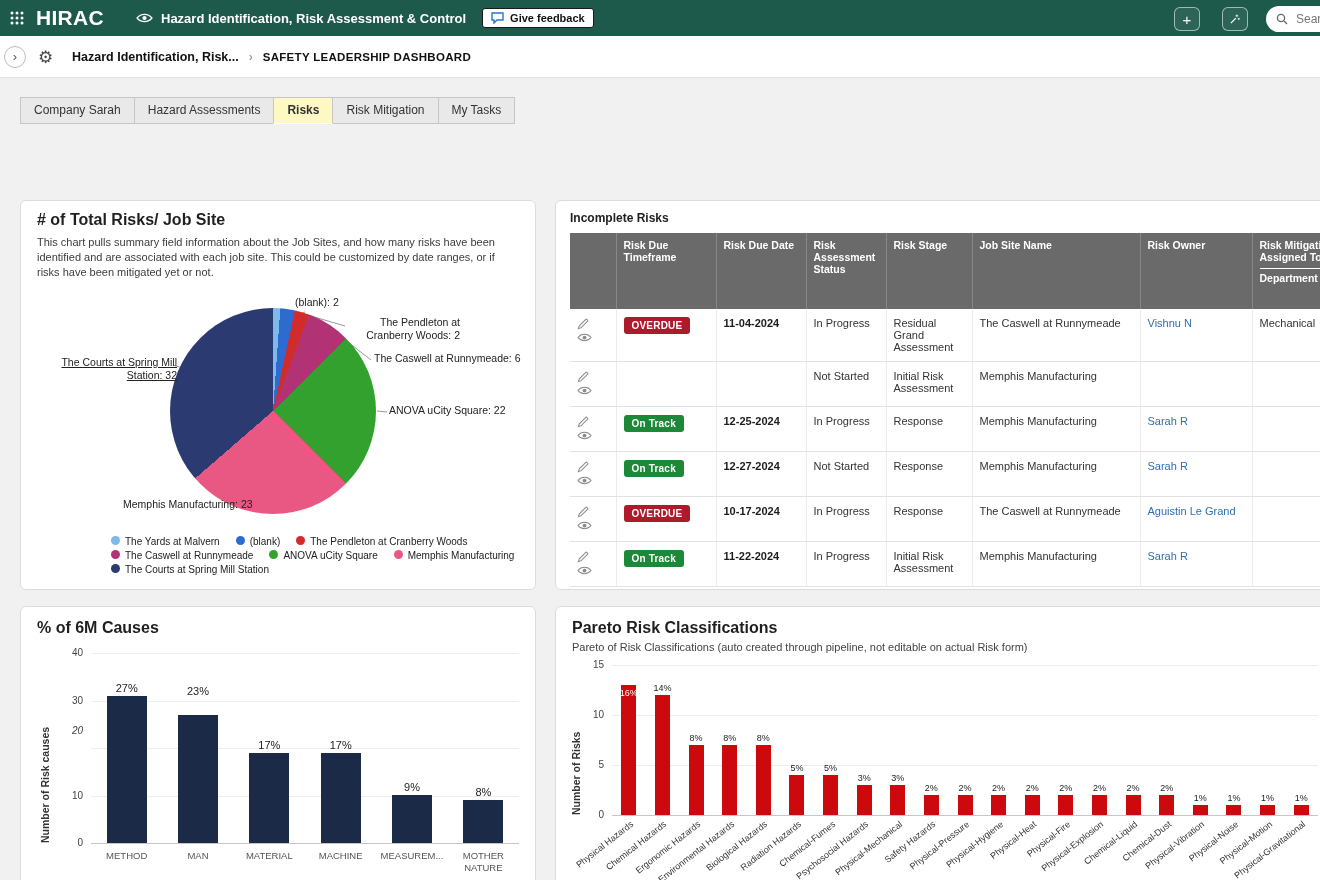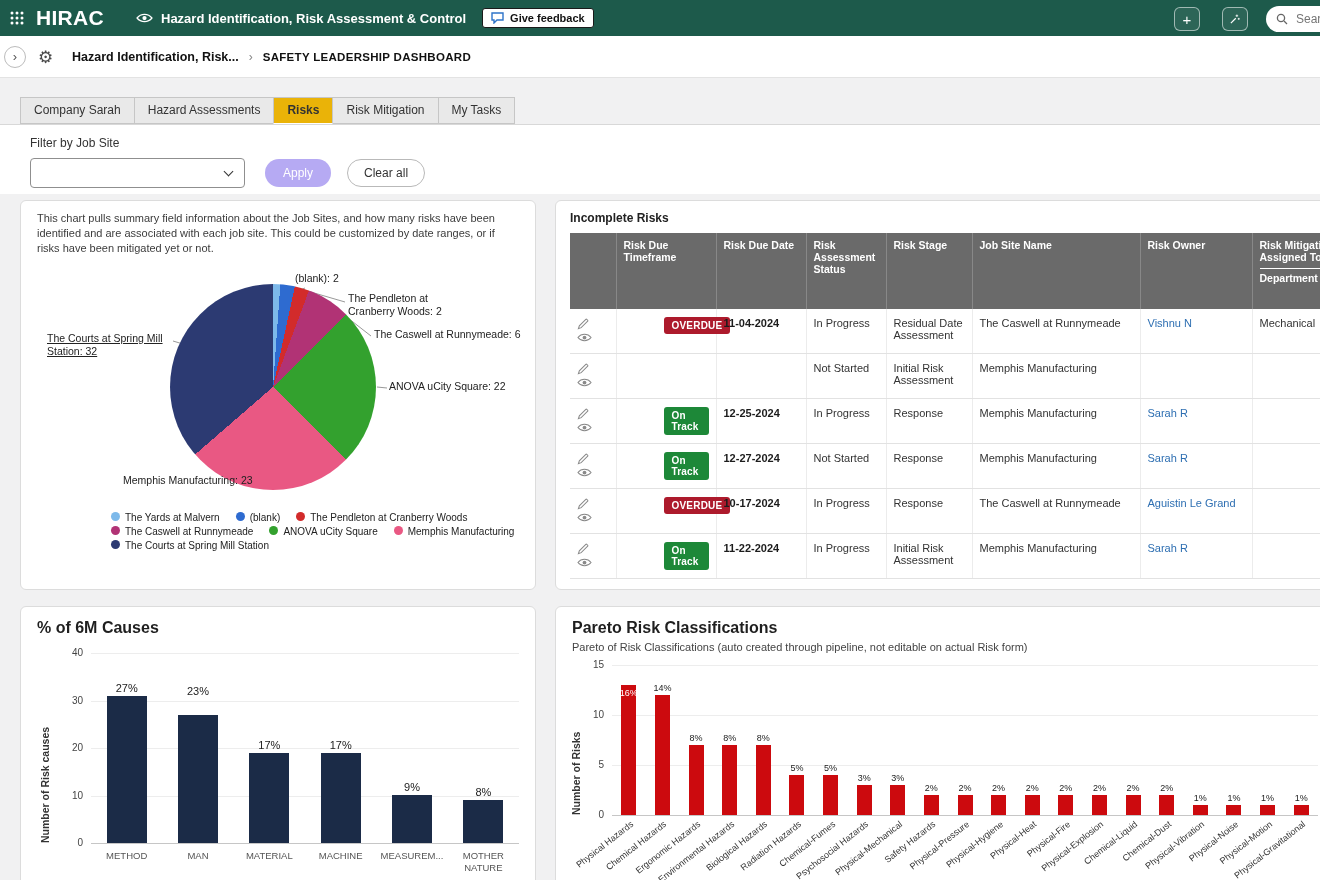--- a/index.html
+++ b/index.html
@@ -26,21 +26,21 @@
   .gear-icon { position:absolute; left:38px; font-family:"DejaVu Sans", sans-serif; font-size:17px; color:#4a4a4a; cursor:pointer; }
   .crumbs { position:absolute; left:72px; display:flex; align-items:center; gap:10px; }
   .crumb-app { font-size:12.5px; font-weight:bold; color:#111; cursor:pointer; }
   .crumb-sep { color:#888; font-size:12px; }
   .crumb-page { font-size:11.5px; font-weight:bold; color:#111; letter-spacing:.3px; }
 
   
   .tab-bar { position:absolute; left:20px; top:97px; display:flex; z-index:3; }
   .tab { height:27px; padding:5px 13px; font-size:12px; line-height:15px; color:#333; background:#e9e9e9; border:1px solid #c6c6c6; margin-left:-1px; cursor:pointer; white-space:nowrap; font-family:inherit; }
   .tab:first-child { margin-left:0; }
-  .tab.active { background:#eab308; font-weight:bold; border-bottom-color:#fff; margin-bottom:-1px; position:relative; z-index:4; }
+  .tab.active { background:#fef9c3; font-weight:bold; border-bottom-color:#fff; margin-bottom:-1px; position:relative; z-index:4; }
 
   
   .filter-panel { position:absolute; left:0; top:124px; width:1320px; height:70px; background:#fff; border-top:1px solid #d8d8d8; padding:11px 0 0 30px; z-index:2; }
   .filter-label { font-size:12px; color:#333; }
   .filter-row { margin-top:8px; display:flex; align-items:center; }
   .filter-select { width:215px; height:30px; border:1px solid #8f8f8f; border-radius:4px; background:#fff; display:flex; align-items:center; justify-content:flex-end; padding-right:12px; cursor:pointer; }
   .chev-down { width:7px; height:7px; border-right:1.8px solid #333; border-bottom:1.8px solid #333; transform:rotate(45deg); margin-top:-4px; }
   .apply-btn { margin-left:20px; background:#b6aaf3; color:#fff; border:none; border-radius:16px; padding:7px 18px; font-size:12px; cursor:pointer; font-family:inherit; }
   .clear-btn { margin-left:16px; background:#fff; color:#333; border:1px solid #b9b9b9; border-radius:16px; padding:6px 16px; font-size:12px; cursor:pointer; font-family:inherit; }
 
@@ -51,33 +51,33 @@
   #card-6m     { left:20px;  top:606px; width:516px; height:300px; padding:12px 16px; }
   #card-pareto { left:555px; top:606px; width:800px; height:300px; padding:12px 16px; }
   .card-title { margin:0 0 6px 0; font-size:16px; font-weight:bold; color:#1f1f1f; }
   .card-title-sm { margin:2px 0 8px 0; font-size:12px; font-weight:bold; color:#222; }
   .card-desc { margin:0; font-size:11px; color:#3c3c3c; line-height:1.35; max-width:478px; }
   .card-sub { margin:0; font-size:11px; color:#444; }
 
   
   .pie-wrap { position:relative; margin-top:6px; height:246px; }
   .pie-circle { position:absolute; left:133px; top:22px; width:206px; height:206px; border-radius:50%; }
-  .callout { position:absolute; font-size:10.5px; color:#222; line-height:1.25; }
+  .callout { position:absolute; font-size:10.5px; color:#222; line-height:1.25;text-align:right; }
   .callout.nowrap { white-space:nowrap; }
   .pie-legend { margin:4px 0 0 74px; }
   .legend-row { display:flex; gap:16px; margin-bottom:3px; }
   .legend-item { display:flex; align-items:flex-start; gap:5px; font-size:10px; color:#222; white-space:nowrap; }
   .legend-item .dot { width:9px; height:9px; border-radius:50%; flex:0 0 9px; }
 
   
   table.risks { border-collapse:collapse; table-layout:fixed; width:782px; }
   table.risks th { background:#6a6a6a; color:#fff; font-size:10.5px; font-weight:bold; text-align:left; vertical-align:top; padding:6px 7px; border-right:1px solid #888; height:76px; }
   .th-sub { border-top:1px solid #fff; margin-top:5px; padding-top:3px; }
   table.risks td { font-size:11px; color:#333; padding:8px 7px; vertical-align:top; border-bottom:1px solid #e2e2e2; border-right:1px solid #ececec; }
-  .badge { display:inline-block; color:#fff; font-size:10px; font-weight:bold; padding:3px 8px; border-radius:3px; letter-spacing:.2px;margin-left:40px; }
+  .badge { display:inline-block; color:#fff; font-size:10px; font-weight:bold; padding:3px 8px; border-radius:3px; letter-spacing:.2px; }
   .link { color:#2e6fb2; cursor:pointer; }
   .due { font-weight:bold; color:#1c1c1c; }
   .rowicon { display:inline-block; width:15px; margin-right:5px; color:#8a8a8a; cursor:pointer; line-height:0; }
 
   .pagination { display:flex; align-items:center; gap:10px; margin:10px 0 0 440px; font-size:12px; color:#333; }
   .page-input { width:44px; height:24px; border:1px solid #b5b5b5; border-radius:3px; text-align:center; font-size:12px; font-family:inherit; }
 
   
   .chart-box { position:relative; margin-top:16px; padding-left:54px; }
   #card-pareto .chart-box { padding-left:40px; margin-top:12px; }
@@ -163,33 +163,23 @@
   </div>
 
   <nav class="tab-bar">
       <button class="tab">Company Sarah</button>
       <button class="tab">Hazard Assessments</button>
       <button class="tab active">Risks</button>
       <button class="tab">Risk Mitigation</button>
       <button class="tab">My Tasks</button>
     </nav>
 
-  <section class="filter-panel">
-    <div class="filter-label">Filter by Job Site</div>
-    <div class="filter-row">
-      <div class="filter-select">
-        <span></span>
-        <span class="chev-down"></span>
-      </div>
-      <button class="apply-btn">Apply</button>
-      <button class="clear-btn">Clear all</button>
-    </div>
-  </section>
 
   <section class="card" id="card-pie">
+    <h2 class="card-title"># of Total Risks/ Job Site</h2>
     <p class="card-desc">This chart pulls summary field information about the Job Sites, and how many risks have been identified and are associated with each job site. This could be customized by date ranges, or if risks have been mitigated yet or not.</p>
     <div class="pie-wrap">
       <svg width="480" height="246" style="position:absolute;left:0;top:0;pointer-events:none;" stroke="#999" stroke-width="1">
         <line x1="268" y1="26" x2="251" y2="33"></line>
         <line x1="308" y1="40" x2="267" y2="28"></line>
         <line x1="334" y1="74" x2="293" y2="42"></line>
         <line x1="350" y1="126" x2="340" y2="125"></line>
         <line x1="198" y1="219" x2="212" y2="211"></line>
         <line x1="136" y1="79" x2="146" y2="82"></line>
       </svg>
@@ -271,21 +261,21 @@
           <tr>
             <td><span class="rowicon"><svg width="13" height="13" viewBox="0 0 14 14">
                   <path d="M1.5 12.5 L2.5 9.5 L9.5 2.5 Q10 2 10.5 2.5 L11.5 3.5 Q12 4 11.5 4.5 L4.5 11.5 Z" fill="none" stroke="currentColor" stroke-width="1.1"></path>
                 </svg></span><span class="rowicon"><svg width="15" height="11" viewBox="0 0 16 11">
                   <path d="M1 5.5 C4.5 1 11.5 1 15 5.5 C11.5 10 4.5 10 1 5.5 Z" fill="none" stroke="currentColor" stroke-width="1.1"></path>
                   <circle cx="8" cy="5.5" r="2" fill="currentColor"></circle>
                 </svg></span></td>
             <td><span class="badge" style="background: rgb(173, 26, 44);">OVERDUE</span></td>
             <td><span class="due">11-04-2024</span></td>
             <td>In Progress</td>
-            <td>Residual Date Assessment</td>
+            <td>Residual Grand Assessment</td>
             <td>The Caswell at Runnymeade</td>
             <td><span class="link">Vishnu N</span></td>
             <td>Mechanical</td>
           </tr>
           <tr>
             <td><span class="rowicon"><svg width="13" height="13" viewBox="0 0 14 14">
                   <path d="M1.5 12.5 L2.5 9.5 L9.5 2.5 Q10 2 10.5 2.5 L11.5 3.5 Q12 4 11.5 4.5 L4.5 11.5 Z" fill="none" stroke="currentColor" stroke-width="1.1"></path>
                 </svg></span><span class="rowicon"><svg width="15" height="11" viewBox="0 0 16 11">
                   <path d="M1 5.5 C4.5 1 11.5 1 15 5.5 C11.5 10 4.5 10 1 5.5 Z" fill="none" stroke="currentColor" stroke-width="1.1"></path>
                   <circle cx="8" cy="5.5" r="2" fill="currentColor"></circle>
@@ -368,21 +358,21 @@
   <section class="card" id="card-6m">
     <h2 class="card-title">% of 6M Causes</h2>
     <div class="chart-box">
       <div class="vlabel">Number of Risk causes</div>
       <div class="plot" style="width: 428px; height: 190px;">
           <div class="baseline" style="top: 190px;"></div>
           <div class="ytick" style="top: 184px;">0</div>
           <div class="gridline" style="top: 142.5px;"></div>
           <div class="ytick" style="top: 136.5px;">10</div>
           <div class="gridline" style="top: 95px;"></div>
-          <div class="ytick" style="top: 89px;">20</div>
+          <div class="ytick" style="top: 72px; font-style: italic;">20</div>
           <div class="gridline" style="top: 47.5px;"></div>
           <div class="ytick" style="top: 41.5px;">30</div>
           <div class="gridline" style="top: 0px;"></div>
           <div class="ytick" style="top: -6px;">40</div>
           <div class="bar" style="left: 15.6667px; width: 40px; height: 147px; background: rgb(27, 43, 71);"></div>
           <div class="pct" style="left: 15.6667px; width: 40px; bottom: 149px;">27%</div>
           <div class="xlab" style="left: -4px; top: 197px; width: 79.3333px;">METHOD</div>
           <div class="bar" style="left: 87px; width: 40px; height: 128px; background: rgb(27, 43, 71);"></div>
           <div class="pct" style="left: 87px; width: 40px; bottom: 146px;">23%</div>
           <div class="xlab" style="left: 67.3333px; top: 197px; width: 79.3333px;">MAN</div>

